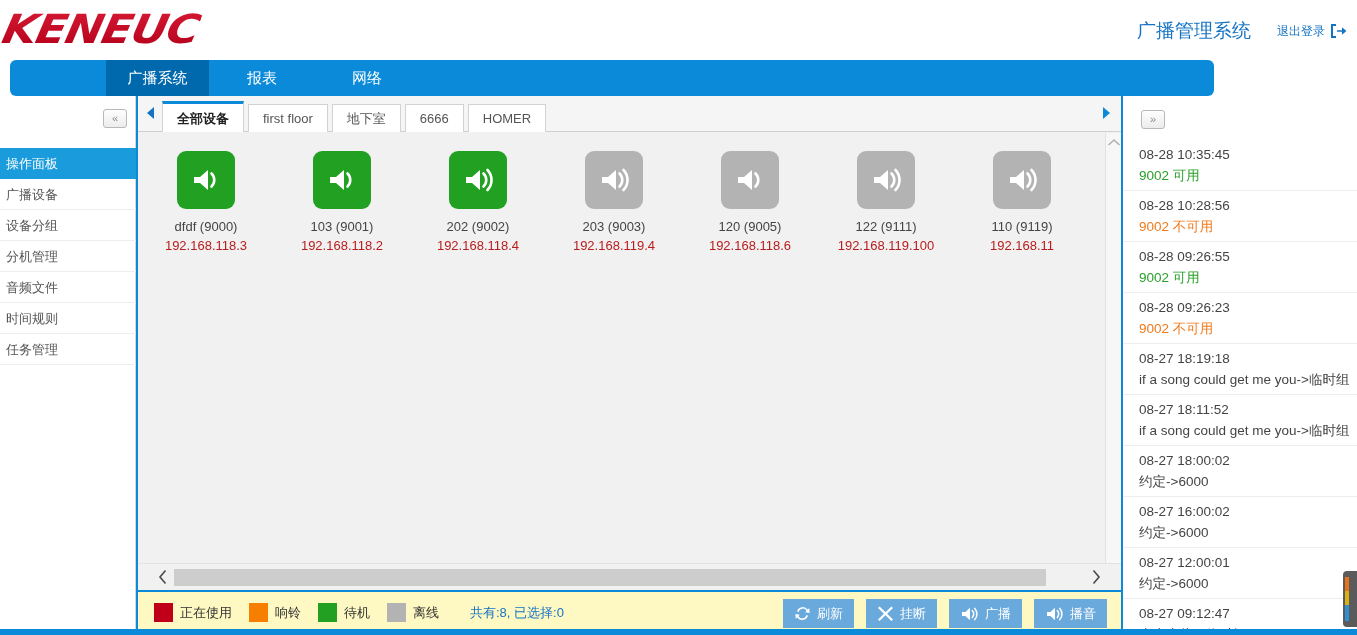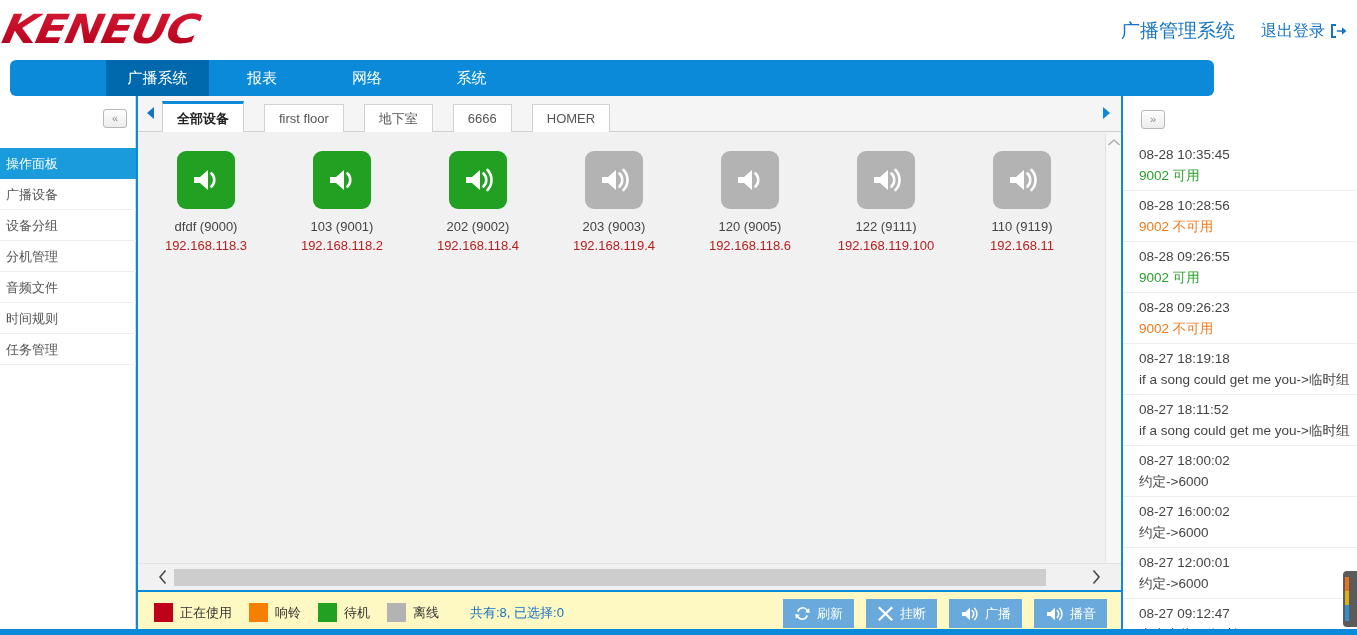--- a/index.html
+++ b/index.html
@@ -23,21 +23,21 @@
     transform-origin: left top;
     background: linear-gradient(180deg,#d81b35 0%, #b3001b 100%);
     -webkit-background-clip: text; background-clip: text;
     -webkit-text-fill-color: transparent; color: transparent;
   }
   #header-right {
     position: absolute; right: 10px; top: 18px;
     display: flex; align-items: center; gap: 26px;
   }
   #sys-title { font-size: 19px; color: #1573c4; }
-  #logout { font-size: 16px; color: #1573c4; display: flex; align-items: center; gap: 4px; cursor: pointer; }
+  #logout { font-size: 12px; color: #1573c4; display: flex; align-items: center; gap: 4px; cursor: pointer; }
   #logout svg { display: block; }
 
   
   #navbar {
     position: absolute; left: 10px; top: 60px; width: 1204px; height: 36px;
     background: #0a8ad8;
     border-radius: 6px;
   }
   .nav-item {
     position: absolute; top: 0; height: 36px; line-height: 36px;
@@ -78,21 +78,21 @@
   #tab-arrow-left, #tab-arrow-right {
     position: absolute; top: 9px; width: 16px; height: 16px; cursor: pointer;
   }
   #tab-arrow-left { left: 6px; }
   #tab-arrow-right { right: 6px; }
   #tabs {
     position: absolute; left: 24px; top: 5px; height: 31px;
     display: flex; align-items: flex-end;
   }
   .tab {
-    height: 28px; line-height: 27px; padding: 0 14px; margin-right: 20px;
+    height: 28px; line-height: 27px; padding: 0 14px; margin-right: 4px;
     background: #fff; border: 1px solid #d2d2d2; border-bottom: none;
     font-size: 13px; color: #555; cursor: pointer; white-space: nowrap;
   }
   .tab.active {
     height: 31px; line-height: 29px; font-weight: bold; color: #222;
     border-top: 3px solid #0a8ad8;
   }
 
   #device-area {
     position: absolute; left: 0; top: 37px; width: 969px; height: 468px;
@@ -196,21 +196,20 @@
         </svg>
       </span>
     </div>
   </div>
 </div>
 
 <div id="navbar">
     <div class="nav-item active" style="left: 96px; width: 103px;">广播系统</div>
     <div class="nav-item" style="left: 199px; width: 106px;">报表</div>
     <div class="nav-item" style="left: 305px; width: 104px;">网络</div>
-    <div class="nav-item" style="left: 409px; width: 105px;">系统</div>
   </div>
 
 <div id="sidebar">
   <div id="collapse-btn">«</div>
   <div id="side-menu">
       <div class="side-item active">操作面板</div>
       <div class="side-item">广播设备</div>
       <div class="side-item">设备分组</div>
       <div class="side-item">分机管理</div>
       <div class="side-item">音频文件</div>

